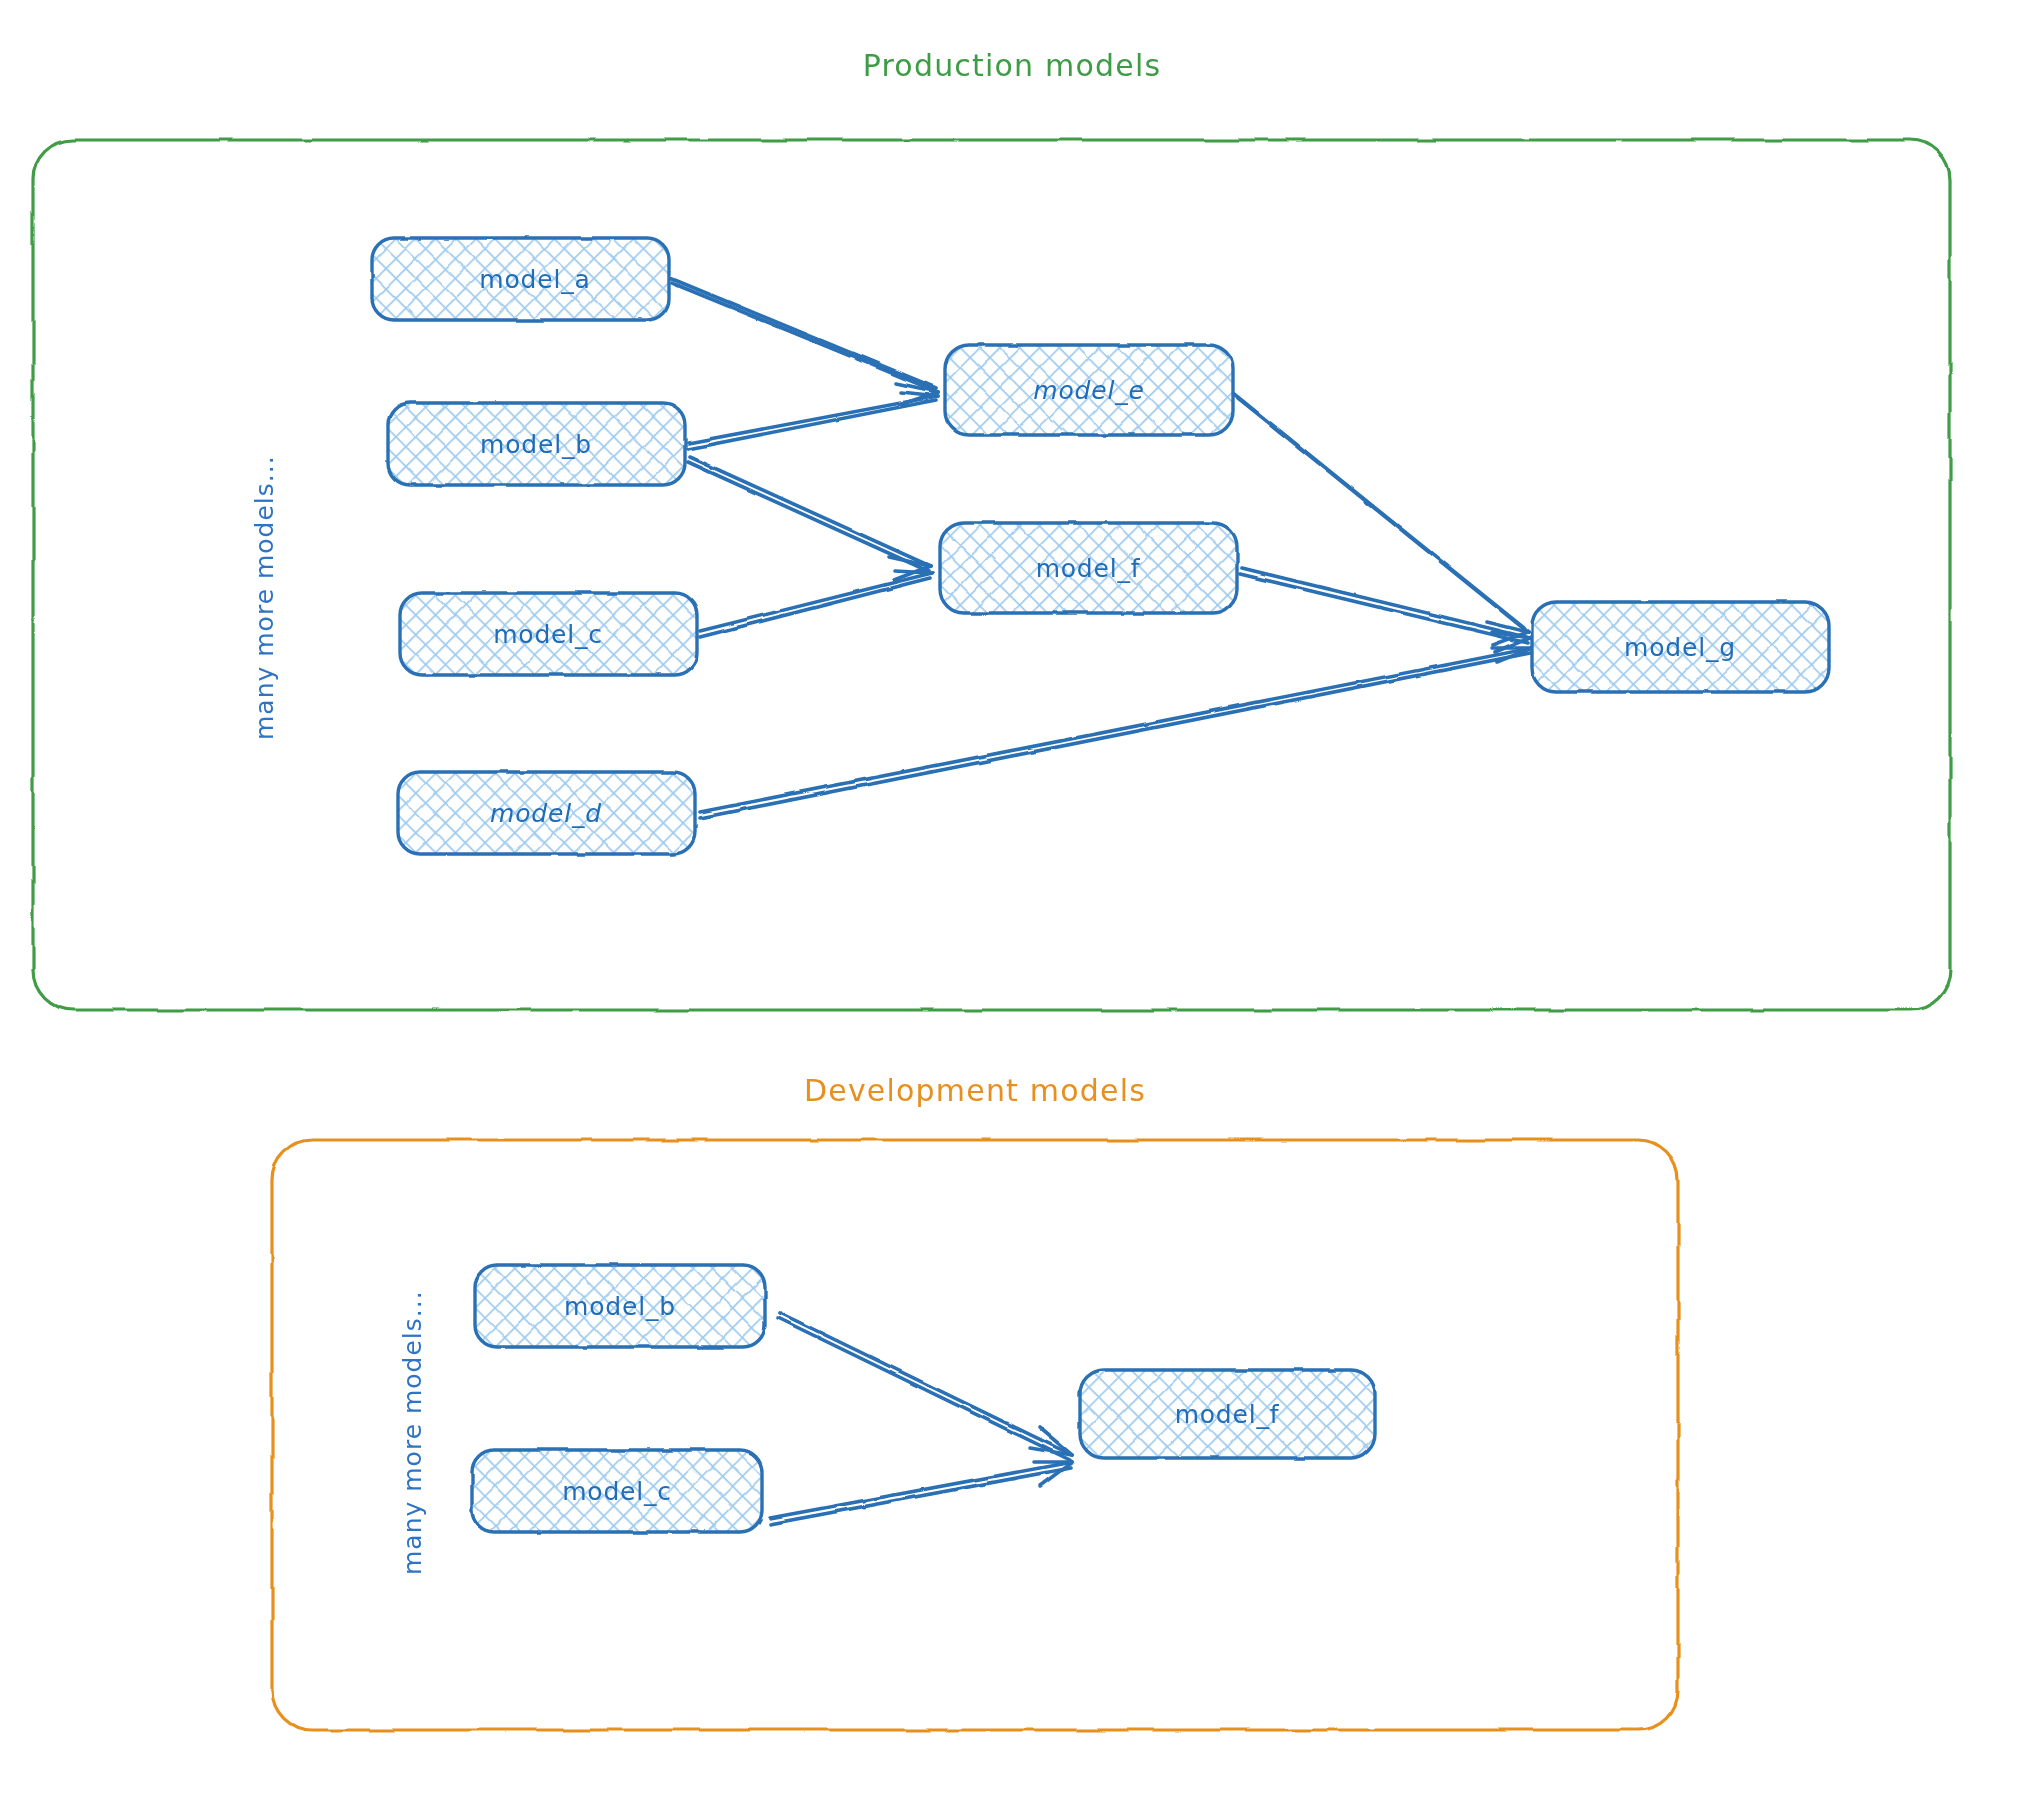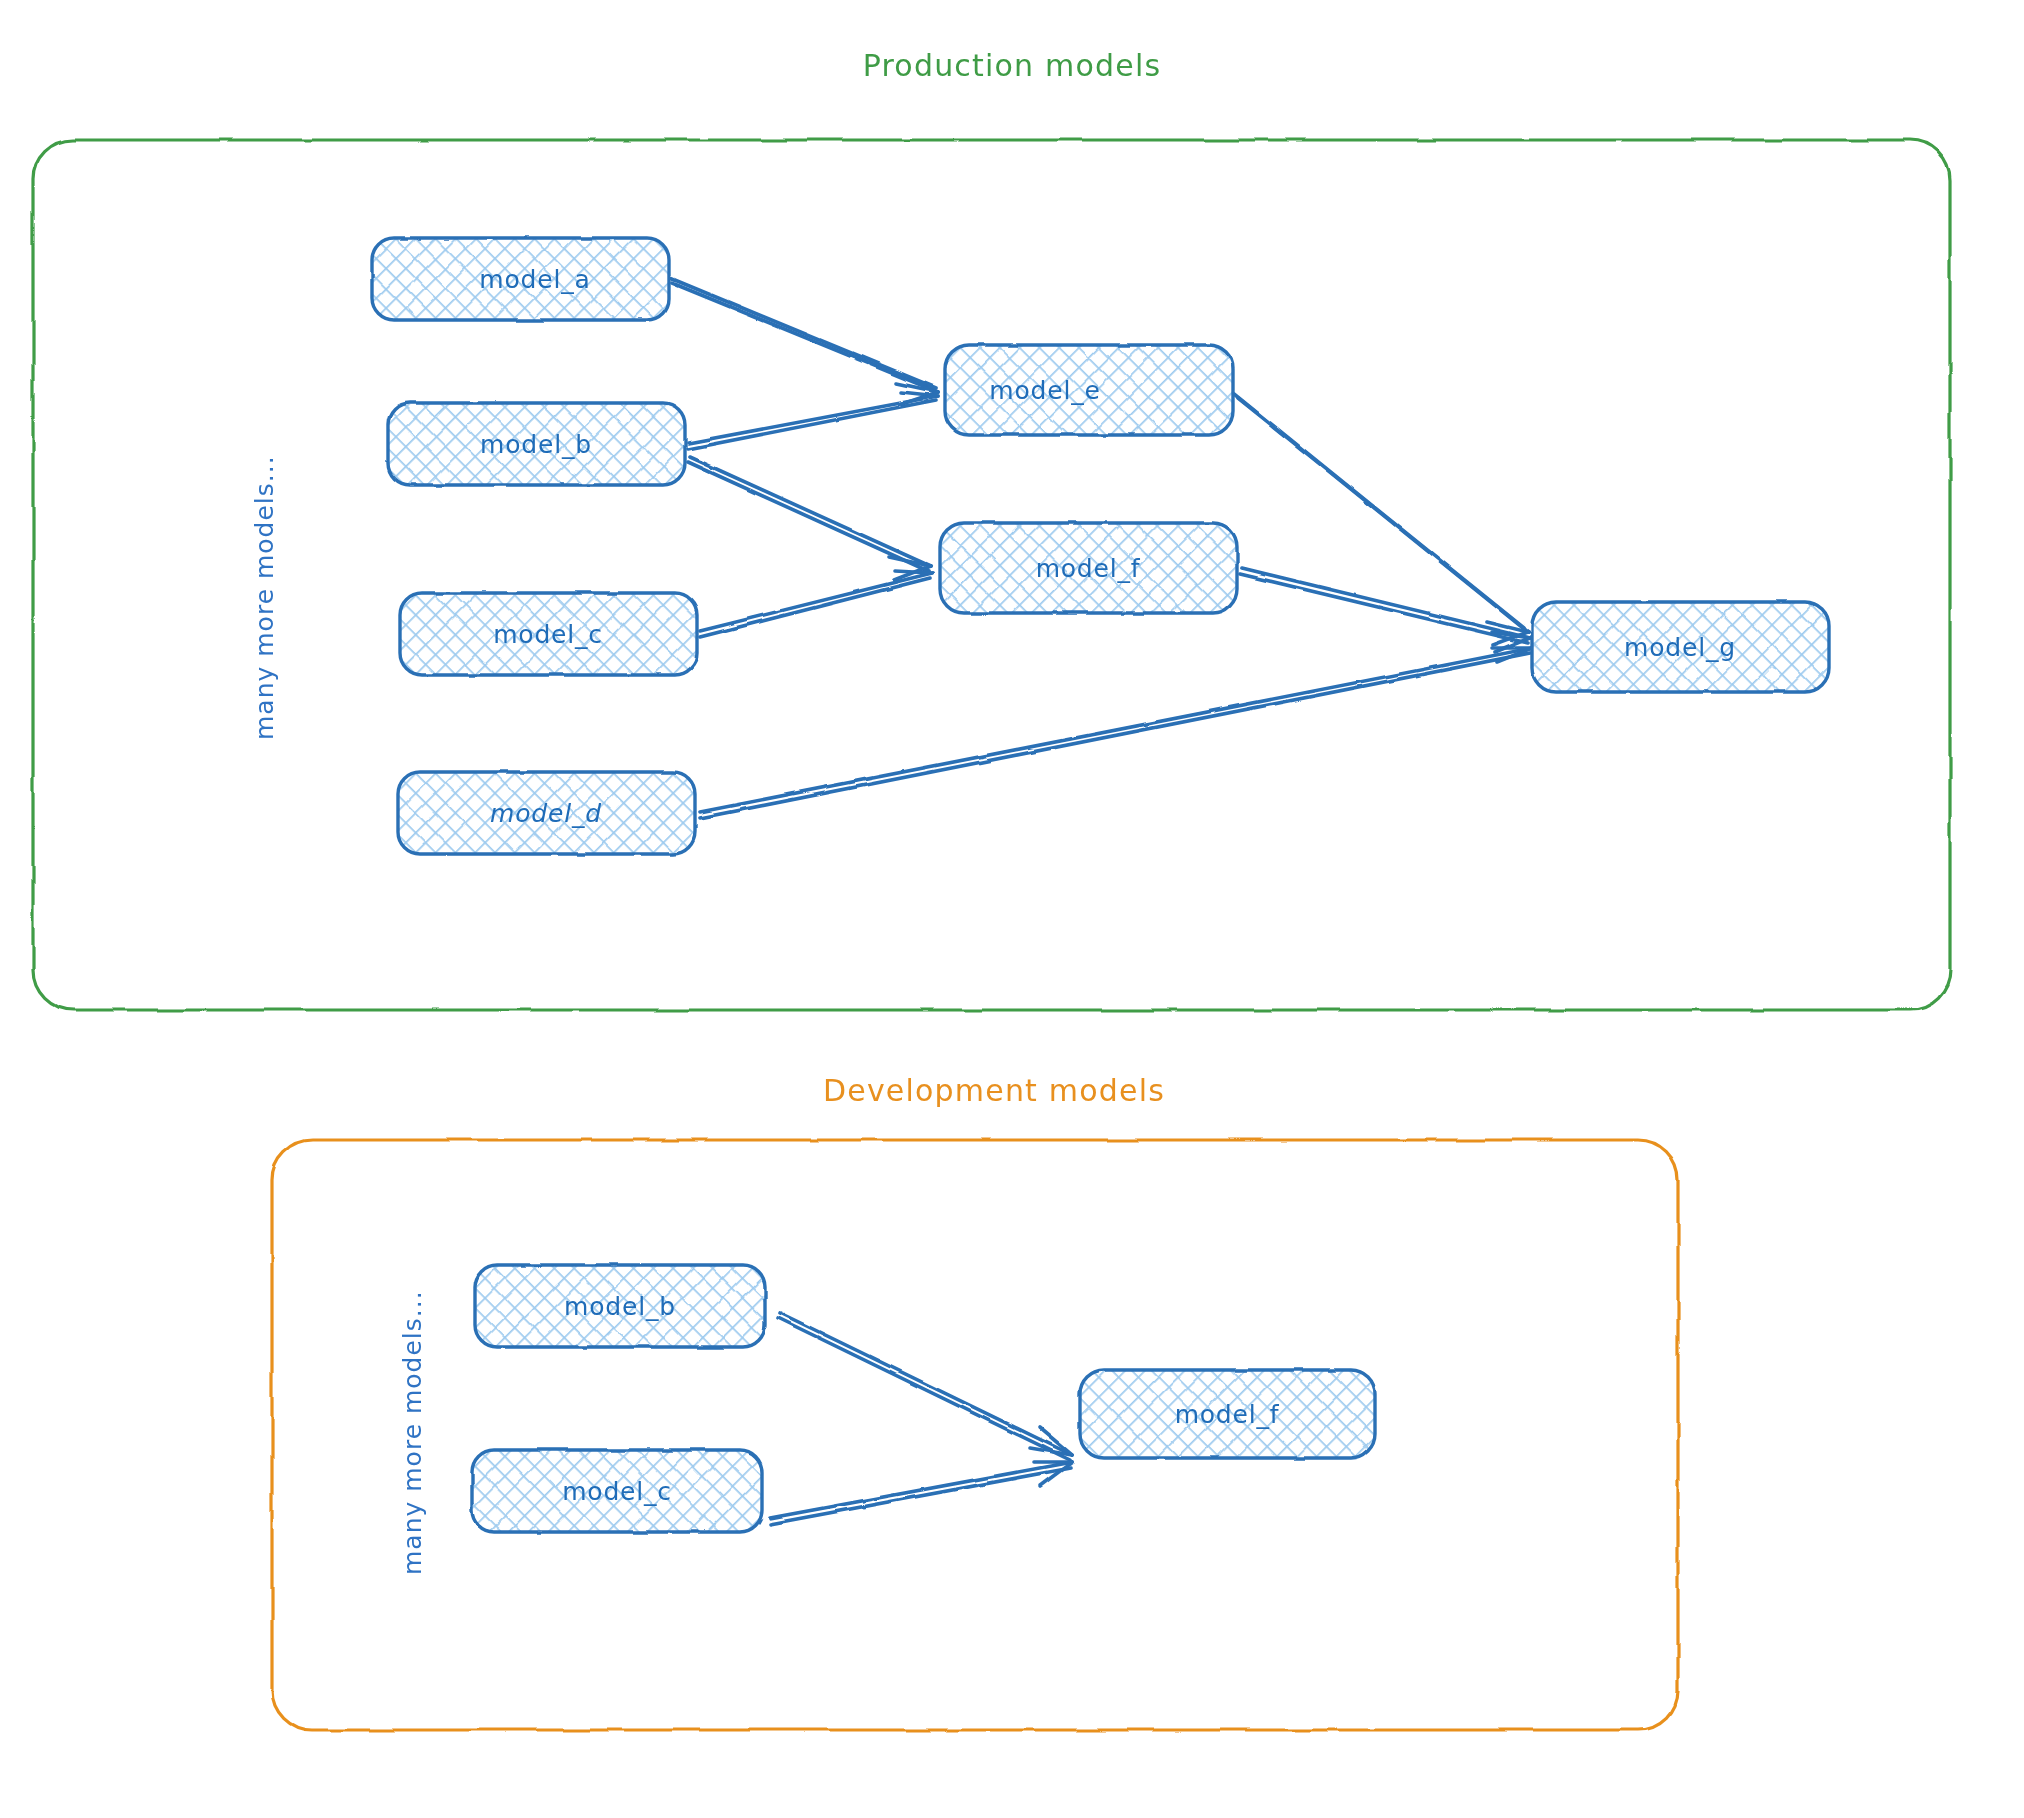--- a/index.html
+++ b/index.html
@@ -187,31 +187,31 @@
         <rect x="472" y="1450" width="290" height="82" rx="22" ry="22" fill="url(#hatch)" stroke="#2a6fb5" stroke-width="3.4"></rect>
       </g>
       <g>
         <rect x="1080" y="1370" width="295" height="88" rx="24" ry="24" fill="url(#hatch)" stroke="#2a6fb5" stroke-width="3.4"></rect>
       </g>
     </g>
   </svg>
 
   <div class="group-title prod" style="left:1012px; top:48px;">Production models</div>
 
-  <div class="group-title dev" style="left:975px; top:1073px;margin-left:19px;">Development models</div>
+  <div class="group-title dev" style="left:975px; top:1073px;">Development models</div>
 
   <div class="side-note" style="left:250px; top:740px;">many more models...</div>
 
   <div class="side-note" style="left:398px; top:1575px;">many more models...</div>
 
   <div class="node-label" style="left:520px; top:279px;margin-left:15px;">model_a</div>
   <div class="node-label" style="left:536px; top:444px;">model_b</div>
   <div class="node-label" style="left:548px; top:634px;">model_c</div>
   <div class="node-label" style="left:546px; top:813px;font-style:italic;">model_d</div>
-  <div class="node-label" style="left:1045px; top:390px;">model_e</div>
+  <div class="node-label" style="left:1089px; top:390px;font-style:italic;">model_e</div>
   <div class="node-label" style="left:1088px; top:568px;">model_f</div>
   <div class="node-label" style="left:1680px; top:647px;">model_g</div>
 
   <div class="node-label" style="left:620px; top:1306px;">model_b</div>
   <div class="node-label" style="left:617px; top:1491px;">model_c</div>
   <div class="node-label" style="left:1227px; top:1414px;">model_f</div>
 
 </div>
 
 </body></html>

